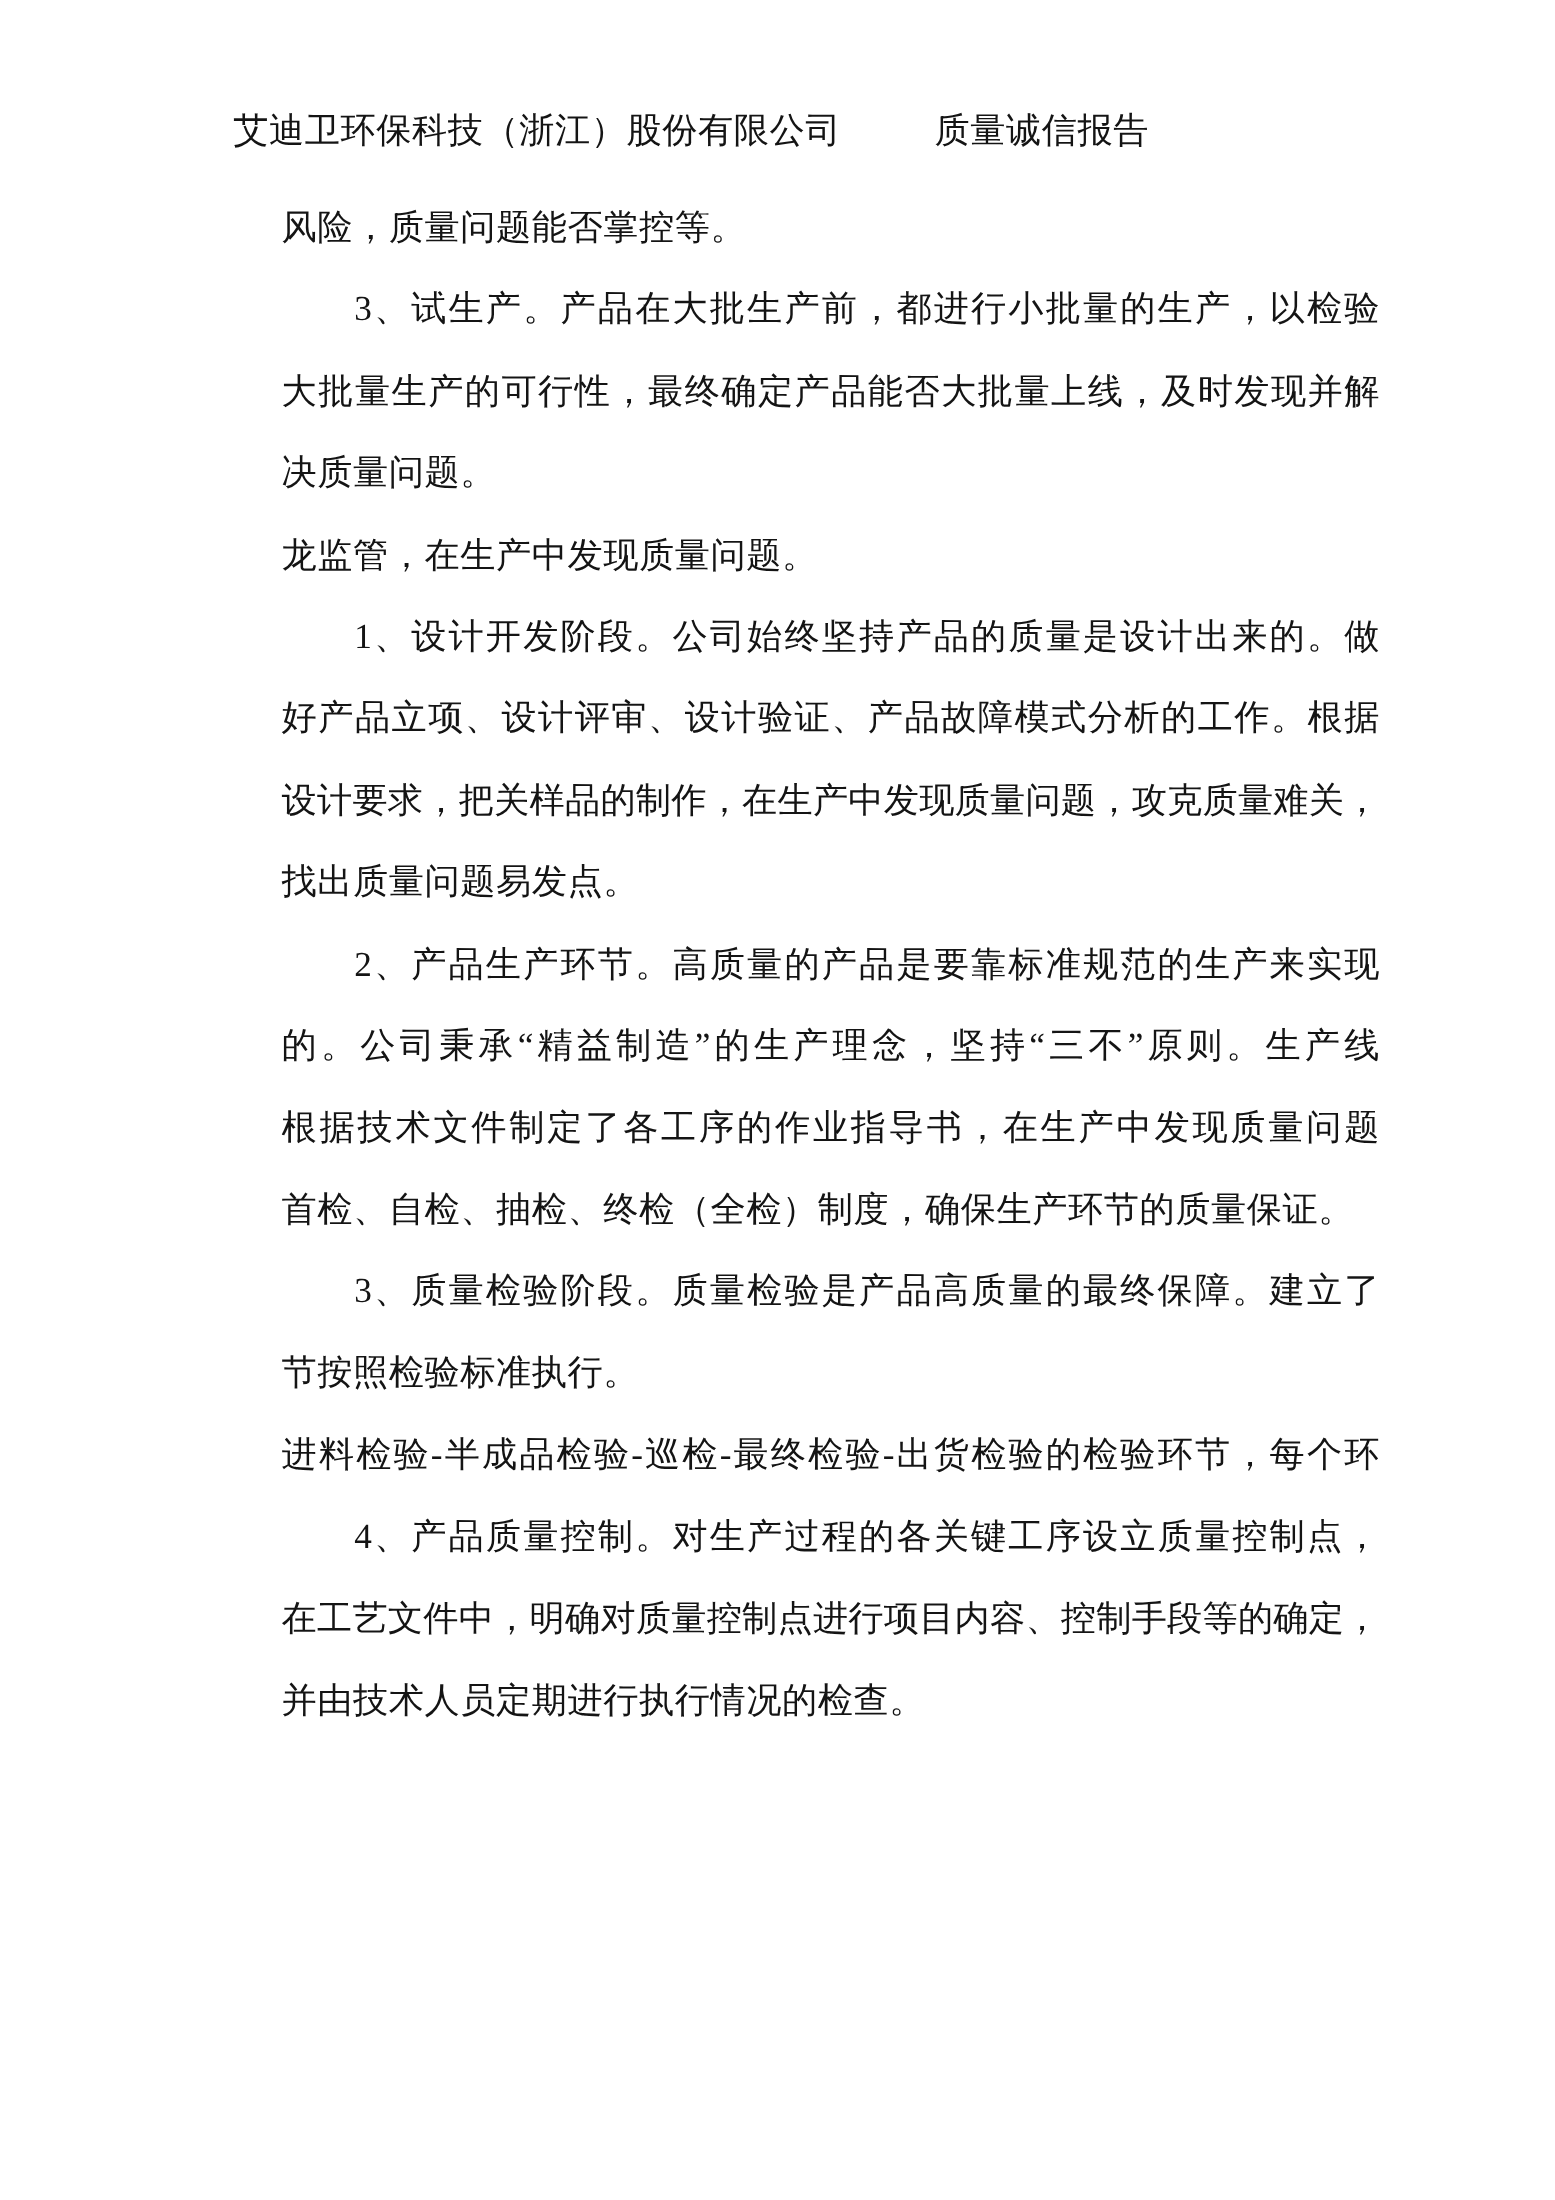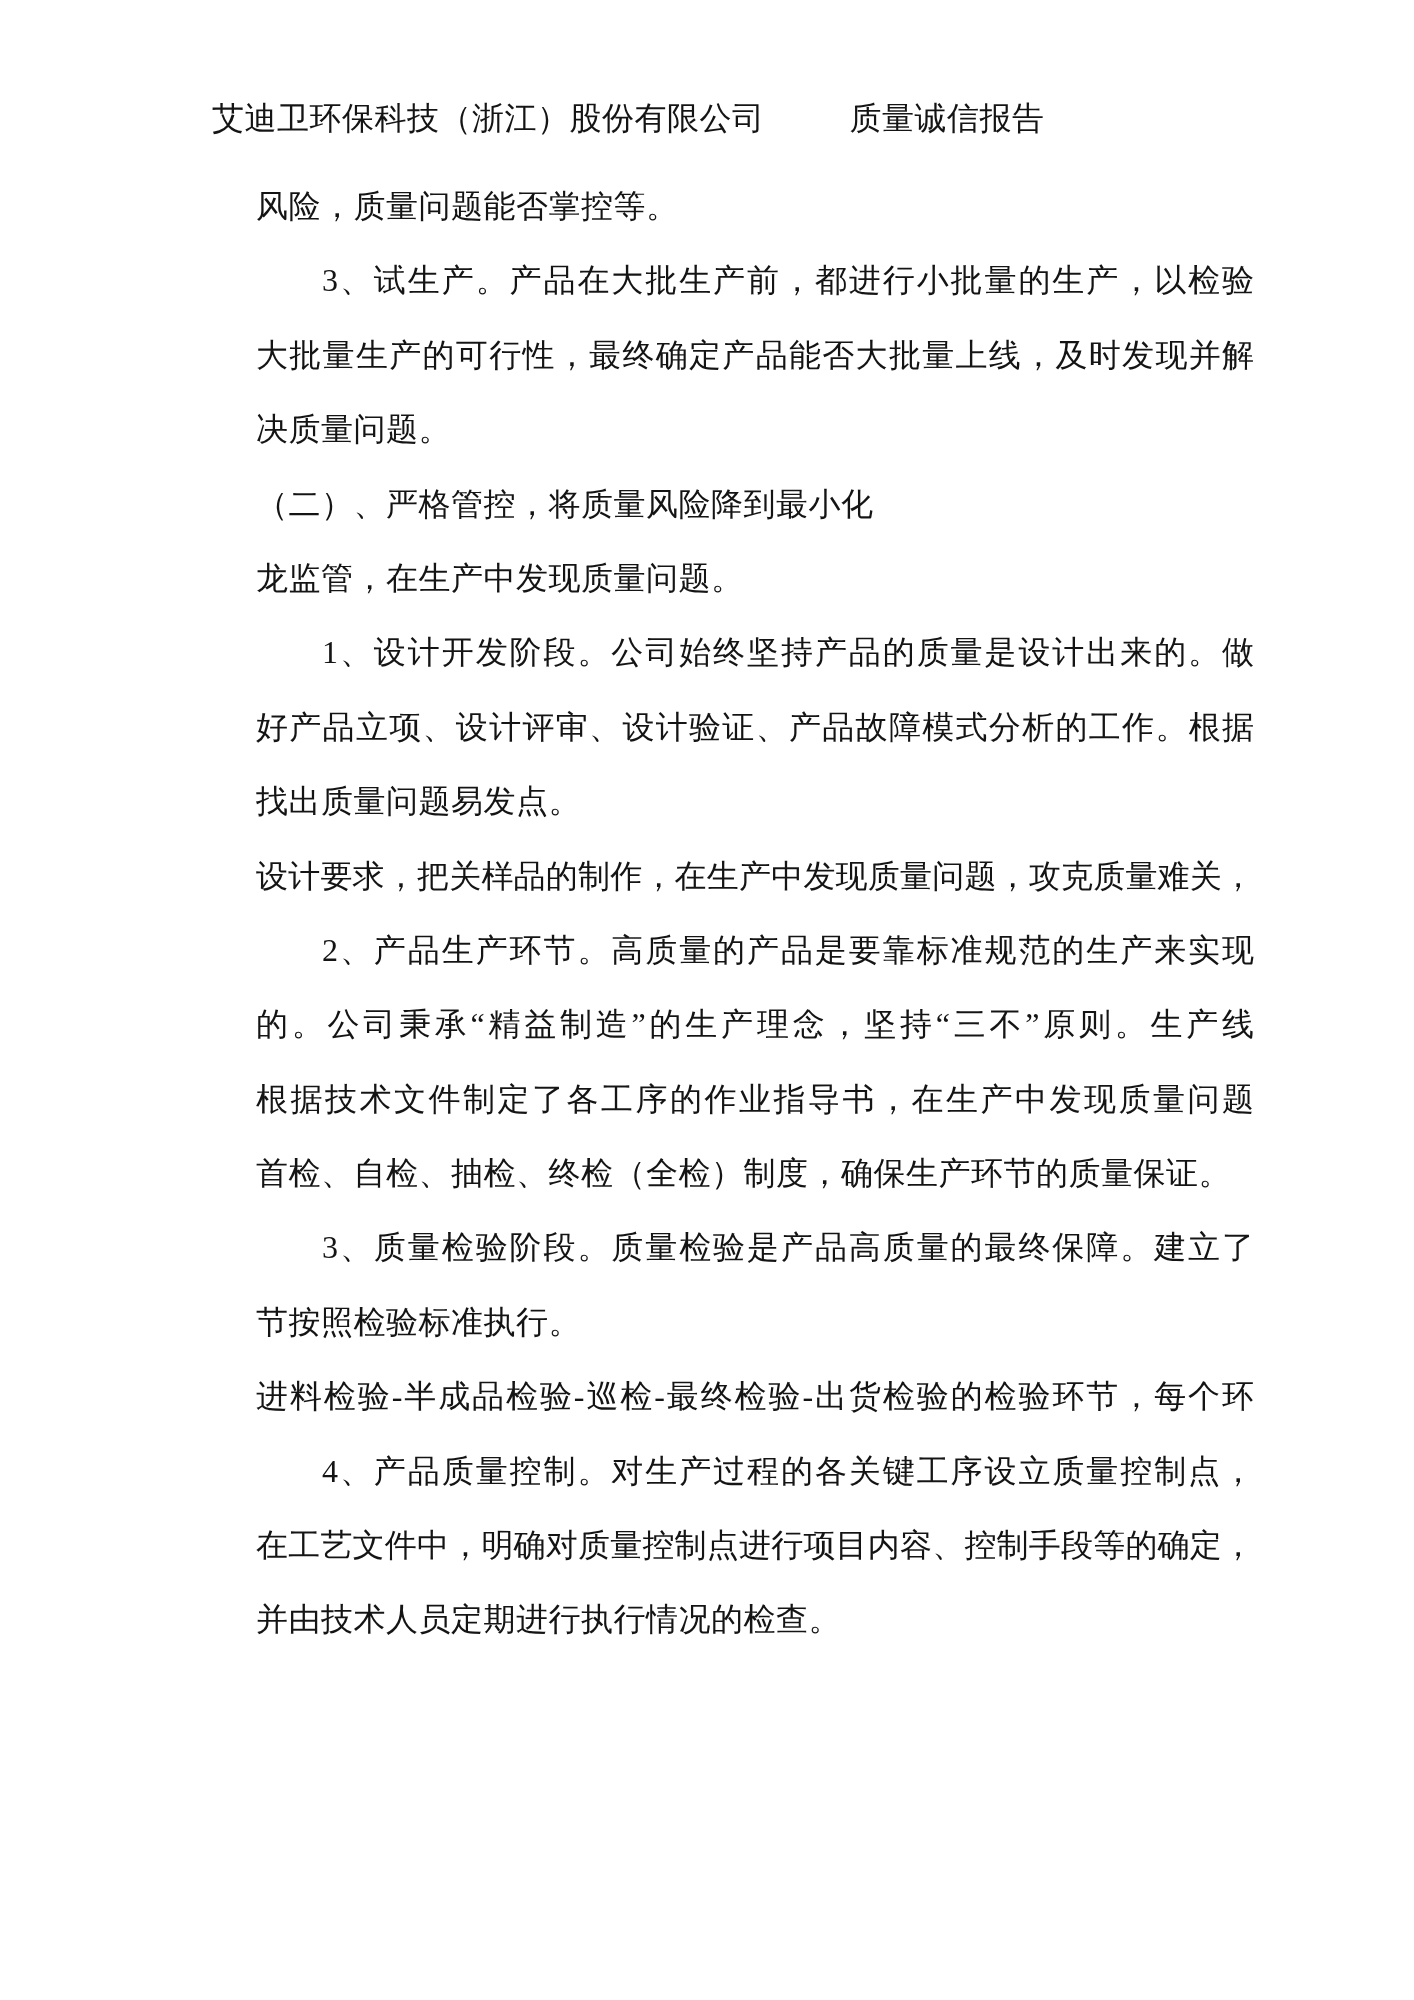--- a/index.html
+++ b/index.html
@@ -68,26 +68,25 @@
 
   <div class="doc-header">
     <span>艾迪卫环保科技（浙江）股份有限公司</span><span class="gap"></span><span>质量诚信报告</span>
   </div>
 
   <div class="body-text">
     <div class="line">风险，质量问题能否掌控等。</div>
     <div class="line fill indent">3、试生产。产品在大批生产前，都进行小批量的生产，以检验</div>
     <div class="line fill">大批量生产的可行性，最终确定产品能否大批量上线，及时发现并解</div>
     <div class="line">决质量问题。</div>
-    <div class="line">（二）、严格管控，将质量风险降到最小化</div>
     <div class="line">龙监管，在生产中发现质量问题。</div>
     <div class="line fill indent">1、设计开发阶段。公司始终坚持产品的质量是设计出来的。做</div>
     <div class="line fill">好产品立项、设计评审、设计验证、产品故障模式分析的工作。根据</div>
+    <div class="line fill">设计要求，把关样品的制作，在生产中发现质量问题，攻克质量难关，</div>
     <div class="line">找出质量问题易发点。</div>
-    <div class="line fill">设计要求，把关样品的制作，在生产中发现质量问题，攻克质量难关，</div>
     <div class="line fill indent">2、产品生产环节。高质量的产品是要靠标准规范的生产来实现</div>
     <div class="line fill">的。公司秉承“精益制造”的生产理念，坚持“三不”原则。生产线</div>
     <div class="line fill">根据技术文件制定了各工序的作业指导书，在生产中发现质量问题</div>
     <div class="line">首检、自检、抽检、终检（全检）制度，确保生产环节的质量保证。</div>
     <div class="line fill indent">3、质量检验阶段。质量检验是产品高质量的最终保障。建立了</div>
     <div class="line">节按照检验标准执行。</div>
     <div class="line fill">进料检验-半成品检验-巡检-最终检验-出货检验的检验环节，每个环</div>
     <div class="line fill indent">4、产品质量控制。对生产过程的各关键工序设立质量控制点，</div>
     <div class="line fill">在工艺文件中，明确对质量控制点进行项目内容、控制手段等的确定，</div>
     <div class="line">并由技术人员定期进行执行情况的检查。</div>

